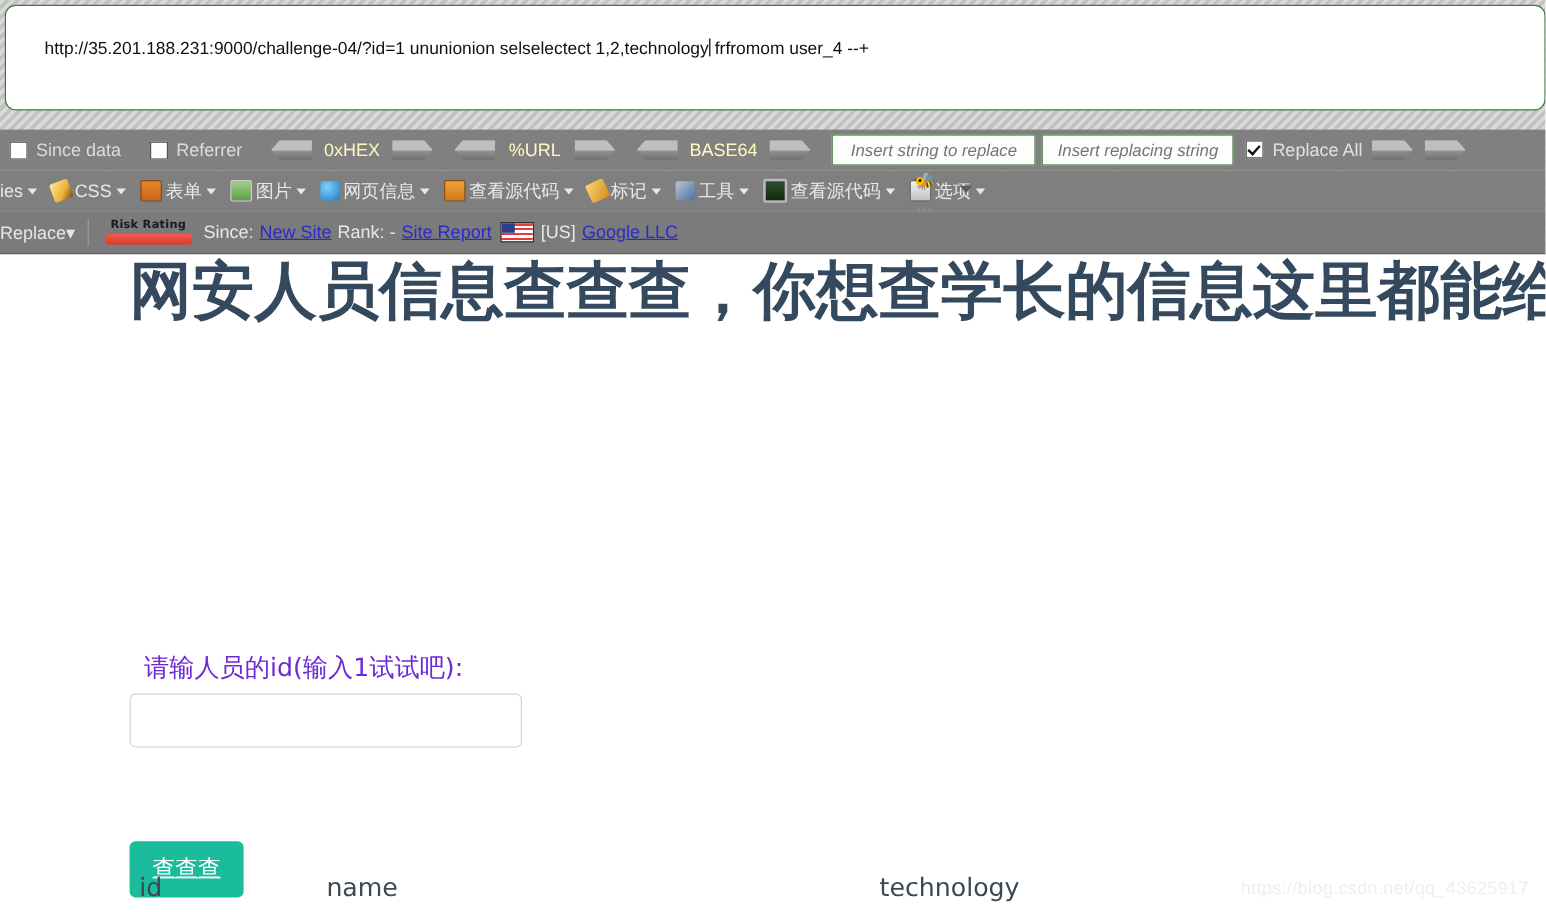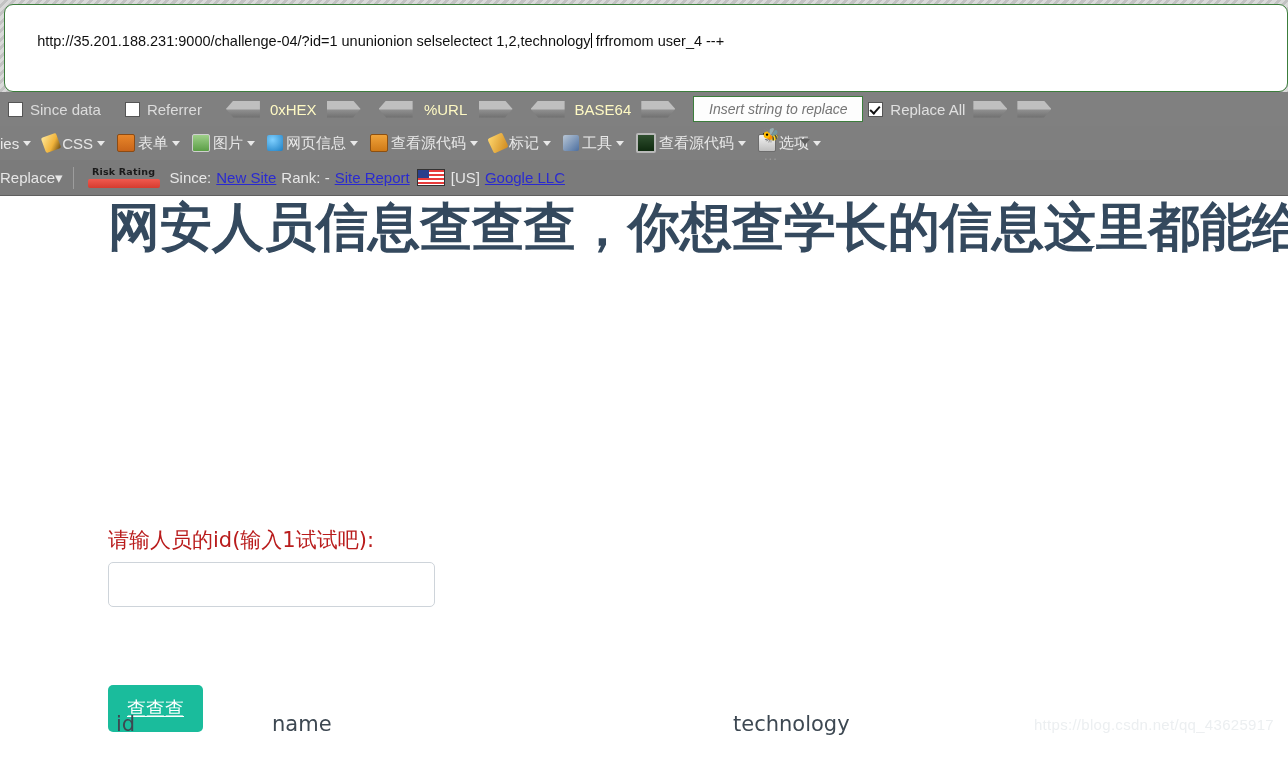--- a/index.html
+++ b/index.html
@@ -17,21 +17,21 @@
     width:1288px;
     background:
       repeating-linear-gradient(135deg,
         #d9d9d9 0px,#d9d9d9 3px,
         #c2c2c2 3px,#c2c2c2 6px);
     padding-top:4px;
     box-sizing:border-box;
   }
   .url-wrap{
     margin:0 0 0 4px;
-    height:88px;
+    height:104px;
   }
   .url-box{
     width:1284px;
     height:88px;
     box-sizing:border-box;
     border:1px solid #3c7d3c;
     border-radius:9px;
     background:#ffffff;
     padding:6px 8px 0 8px;
     font-family:"Liberation Sans","DejaVu Sans",sans-serif;
@@ -123,21 +123,21 @@
     color:#808080;
     padding:2px 4px;
     font-family:"Liberation Sans","DejaVu Sans",sans-serif;
     outline:none;
     overflow:hidden;
     white-space:nowrap;
     text-align:center;
   }
   #replace-search{width:170px;margin-right:5px;}
   #replace-with{width:160px;margin-right:10px;}
-  .rep-all{display:flex;align-items:center;margin-right:2px;font-size:15px;color:#e0e0e0;}
+  .rep-all{display:flex;margin-right:2px;font-size:15px;color:#e0e0e0;}
   .tail-arrows{display:flex;align-items:center;gap:10px;margin-left:6px;}
 
   
   .tb-row.r2{
     background:#7f7f7f;
     height:34px;
     padding-left:0px;
     font-size:15px;
     position:relative;
   }
@@ -258,23 +258,23 @@
     font-family:"DejaVu Sans","Liberation Sans",sans-serif;
     letter-spacing:0px;
   }
   .title-pos{
     position:absolute;
     left:108px;
     top:248px;
   }
   .form-label{
     position:absolute;
-    left:108px;top:330px;
+    left:120px;top:330px;
     font-size:21px;
-    color:#b91c1c;
+    color:#6d28d9;
     font-family:"DejaVu Sans","Liberation Sans",sans-serif;
   }
   #id-input{
     position:absolute;
     left:108px;top:366px;
     width:327px;height:45px;
     box-sizing:border-box;
     border:1px solid #ced4da;
     border-radius:5px;
     background:#fff;
@@ -374,20 +374,21 @@
       <span class="arrow-btn left">
           <span class="shape"></span>
         </span>
       <span class="enc-label">BASE64</span>
       <span class="arrow-btn right">
           <span class="shape"></span>
         </span>
     </div>
 
     <input class="rep-input" id="replace-search" placeholder="Insert string to replace" style="">
+    <input class="rep-input" id="replace-with" placeholder="Insert replacing string" style="">
 
     <div class="rep-all">
       <span class="chk checked"></span>
       <span>Replace All</span>
     </div>
 
     <div class="tail-arrows">
       <span class="arrow-btn right">
           <span class="shape"></span>
         </span>

